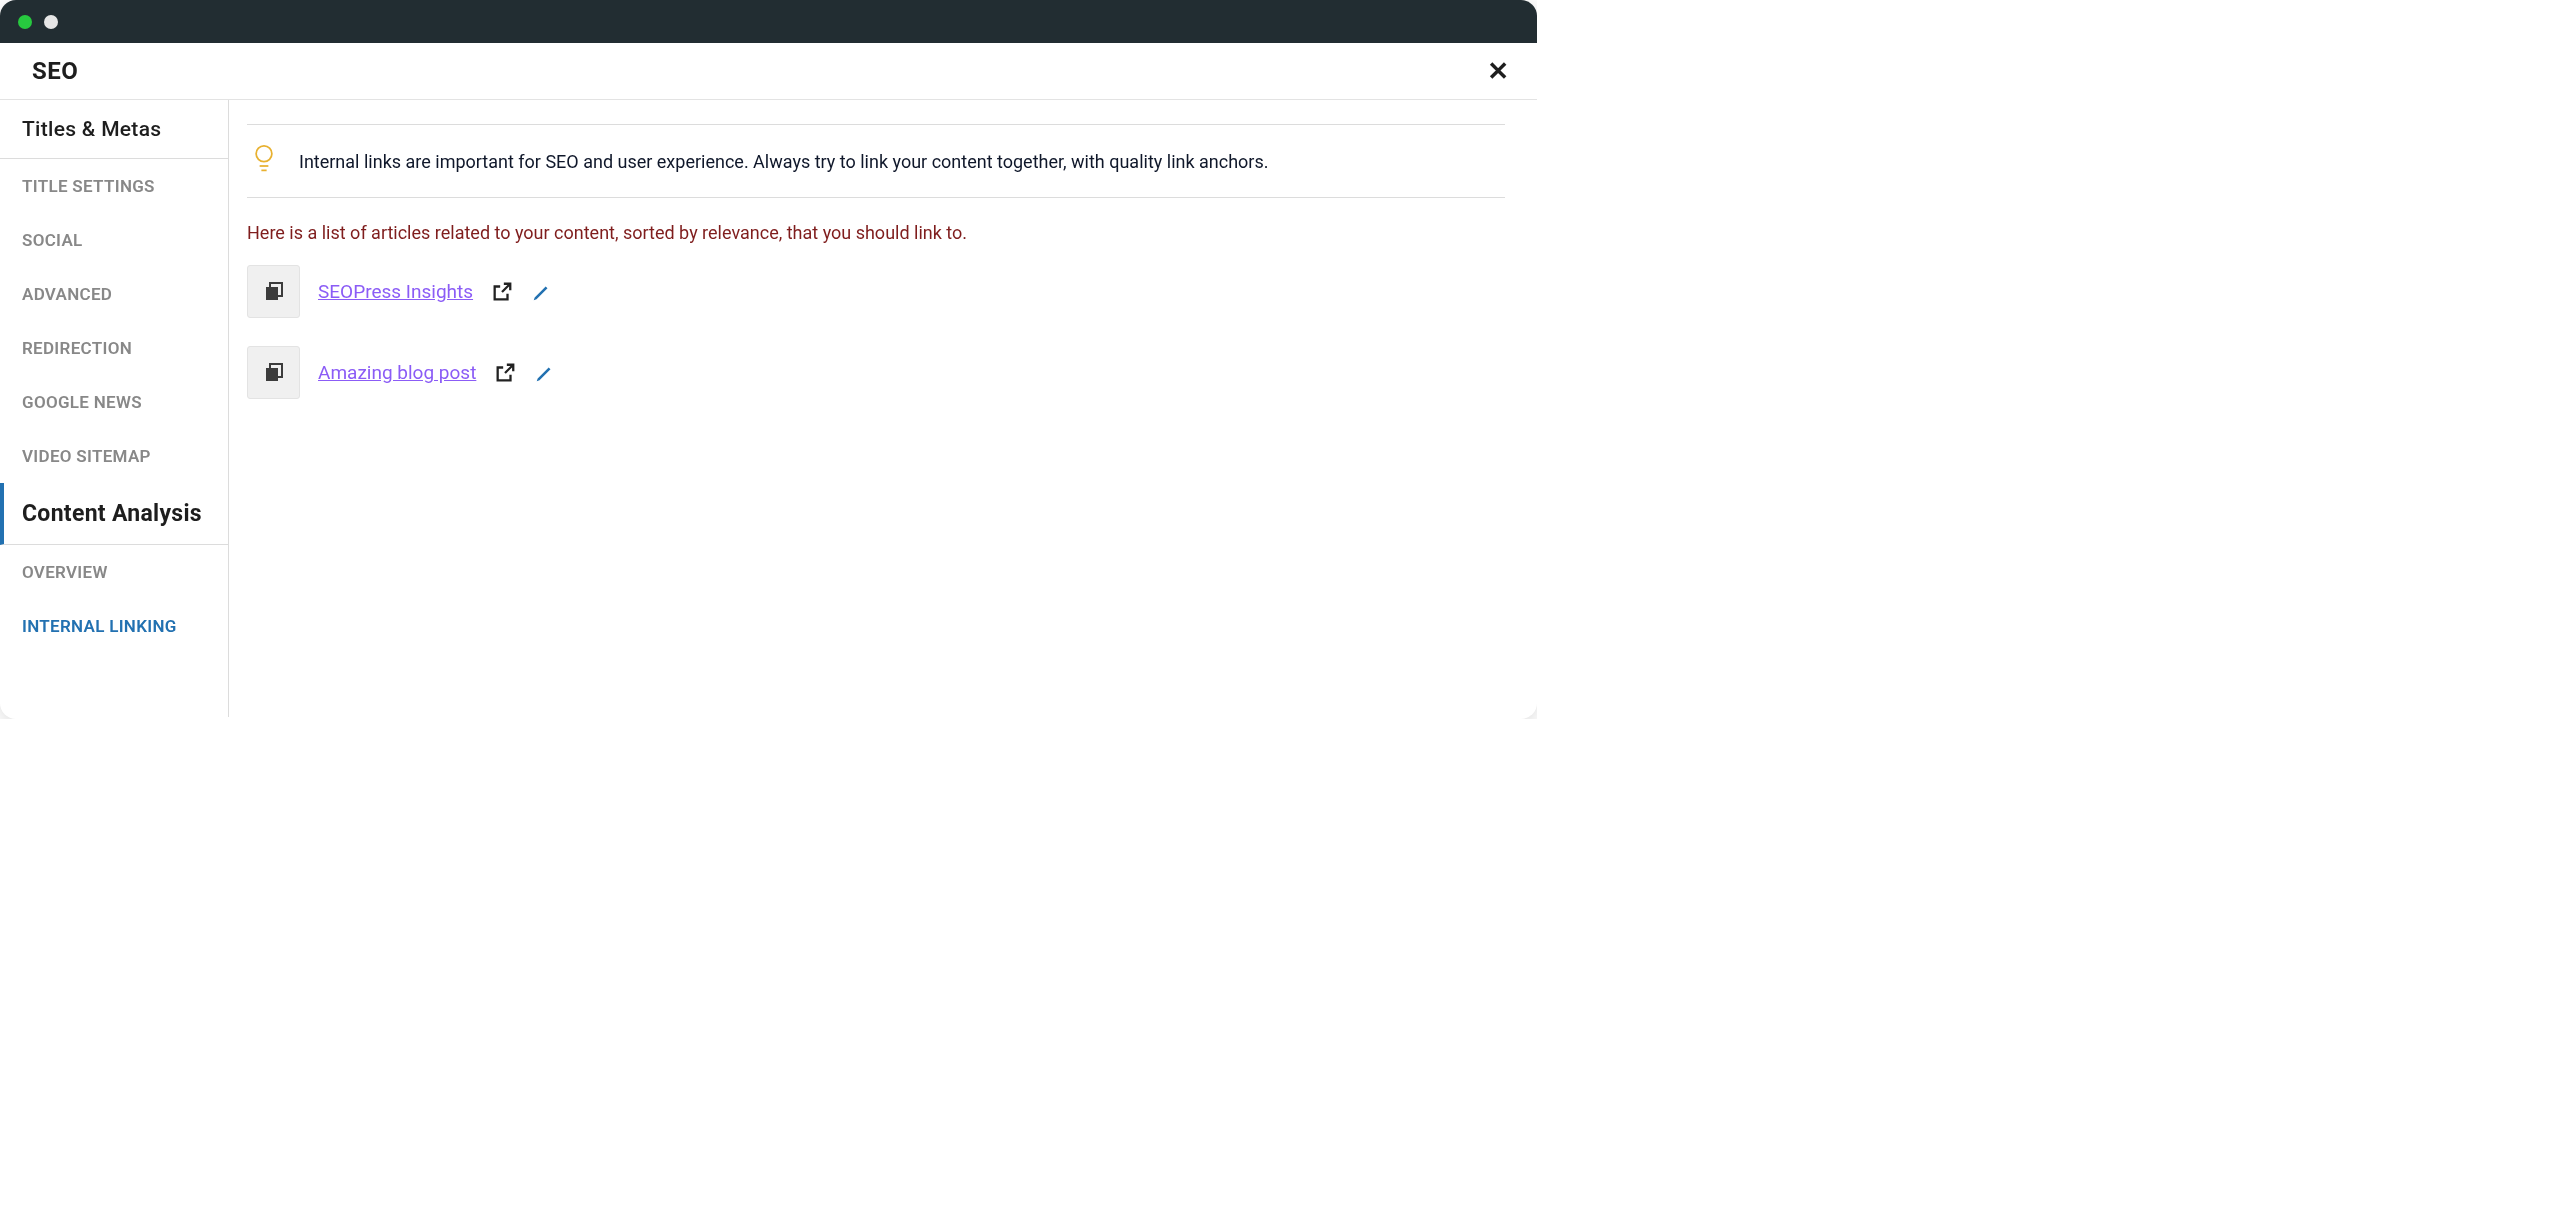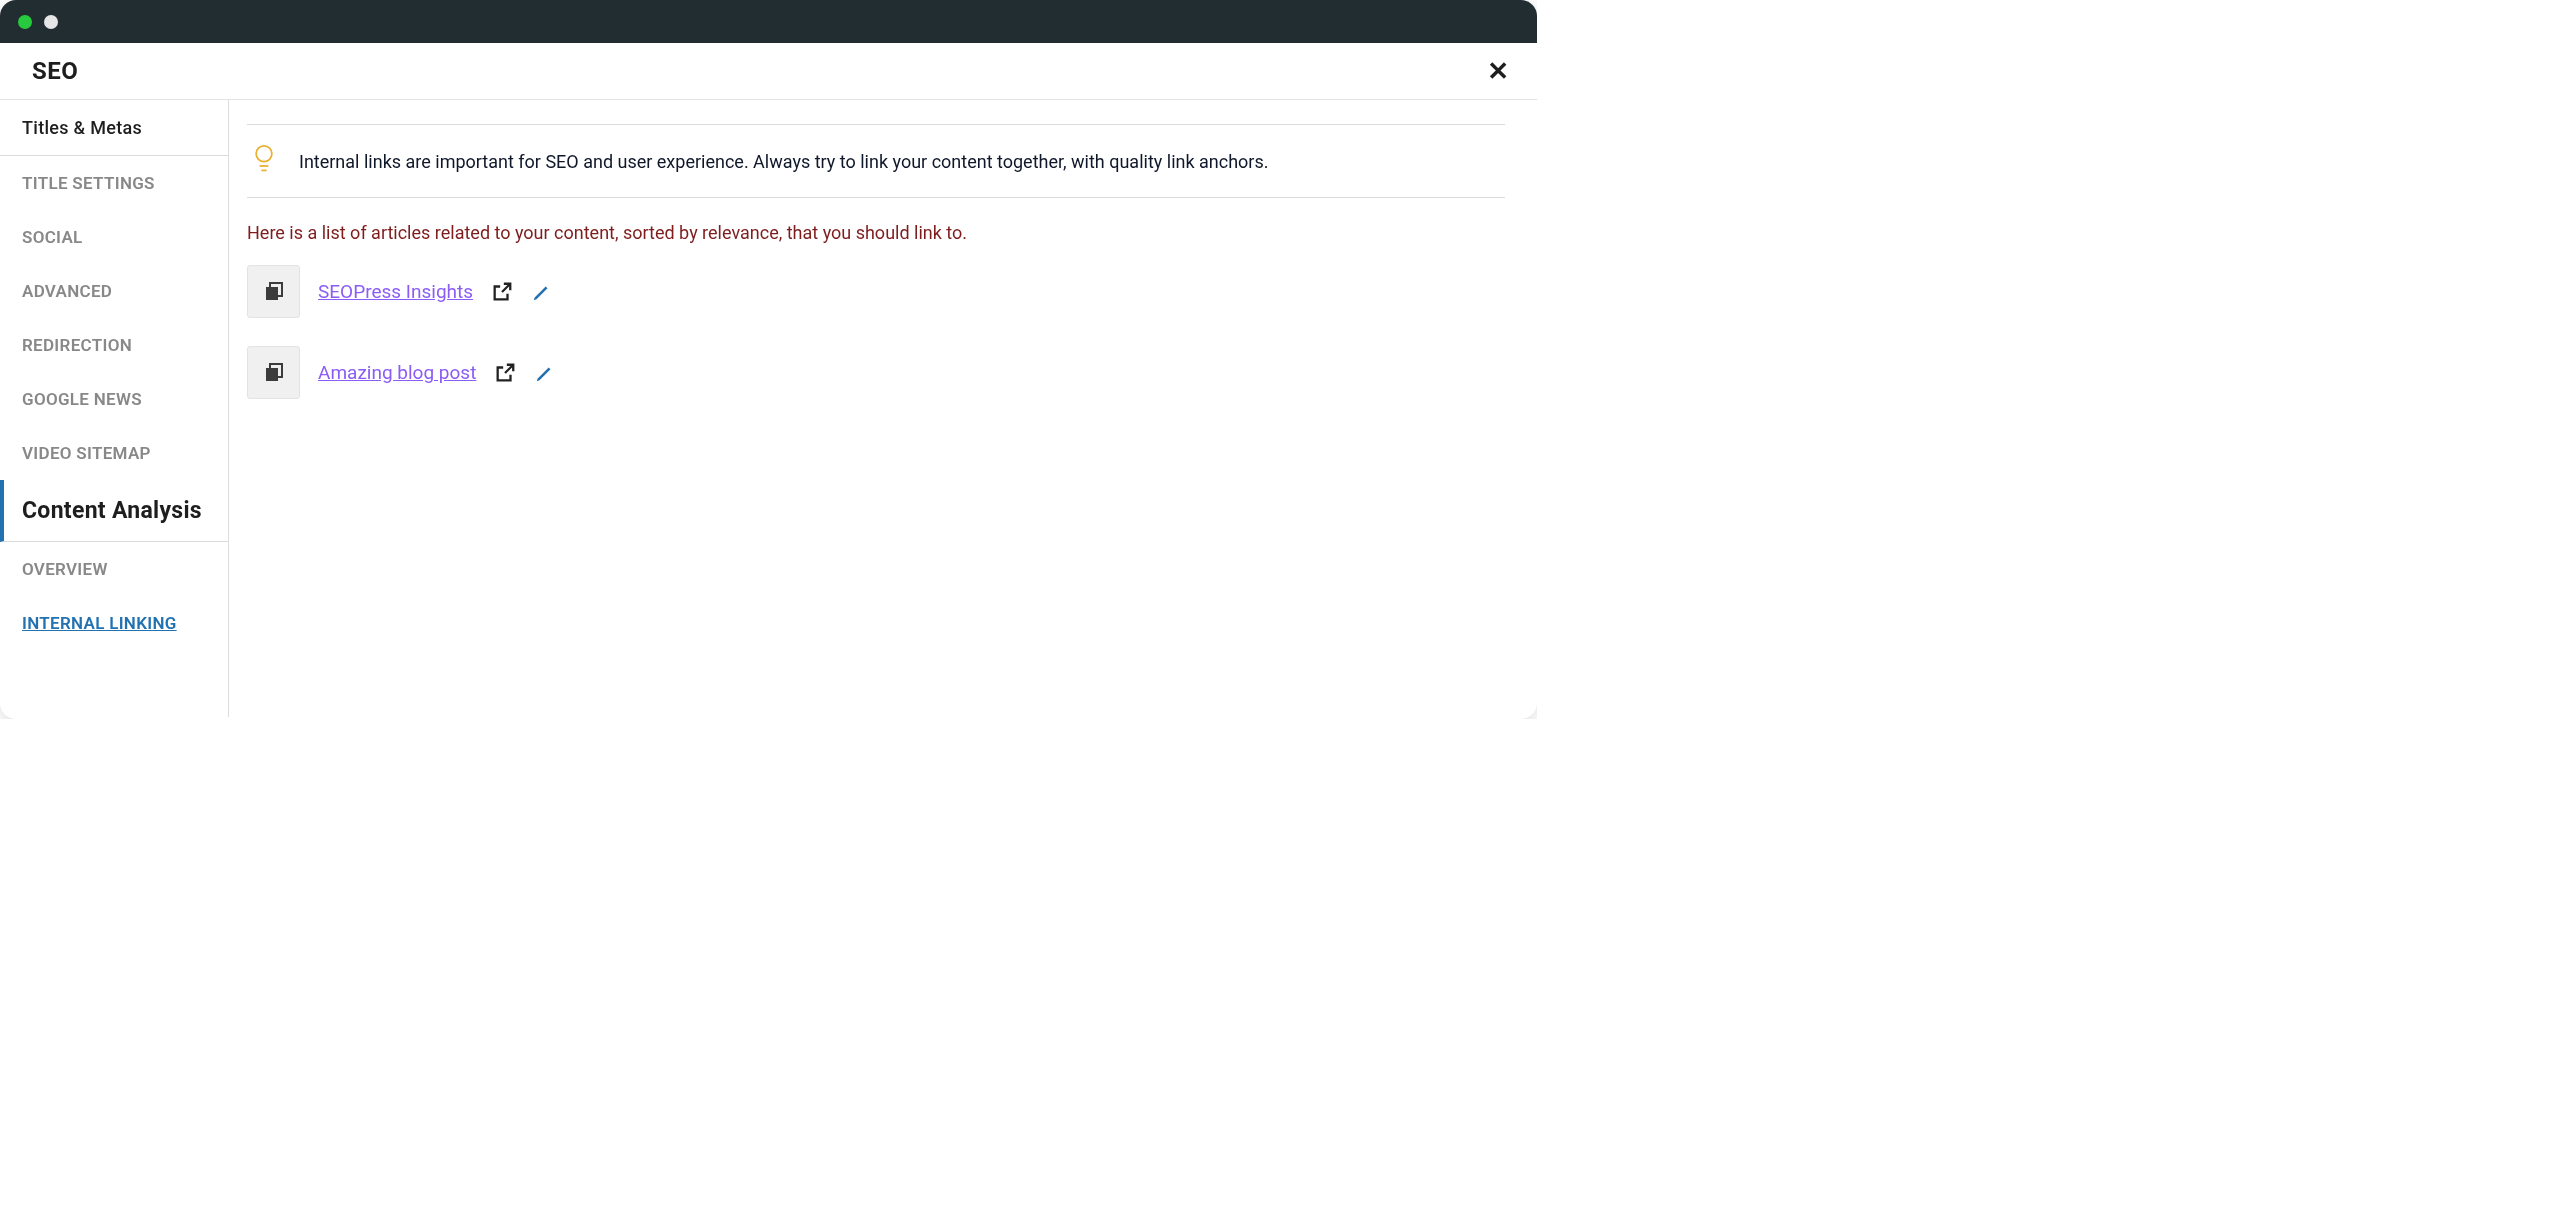--- a/index.html
+++ b/index.html
@@ -52,35 +52,35 @@
       padding: 17px 22px;
       font-size: 17px;
       color: #888;
       cursor: pointer;
       text-transform: uppercase;
       letter-spacing: 0.3px;
       font-weight: 600;
     }
     .tab.primary {
       text-transform: none;
-      font-size: 18px;
+      font-size: 21px;
       color: #1e1e1e;
       font-weight: 500;
       border-bottom: 1px solid #dcdcdc;
     }
     .tab.section-active {
       text-transform: none;
       font-size: 23px;
       color: #1e1e1e;
       font-weight: 700;
       border-left: 4px solid #2271b1;
       border-bottom: 1px solid #dcdcdc;
       padding-left: 18px;
     }
-    .tab.blue { color: #2271b1; text-decoration: underline; }
+    .tab.blue { color: #2271b1; }
     .main { flex: 1; padding: 24px 32px 0 18px; }
     .tip-box {
       display: flex;
       align-items: center;
       gap: 24px;
       border-top: 1px solid #dcdcdc;
       border-bottom: 1px solid #dcdcdc;
       padding: 20px 6px;
       margin-bottom: 24px;
     }

